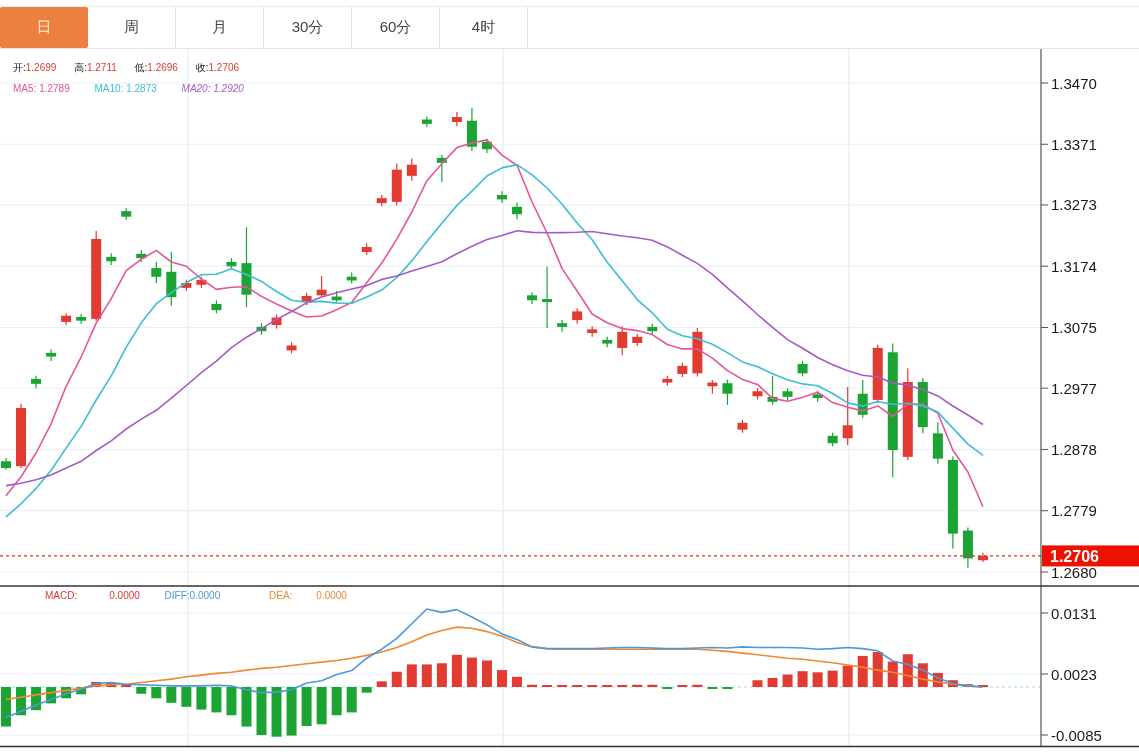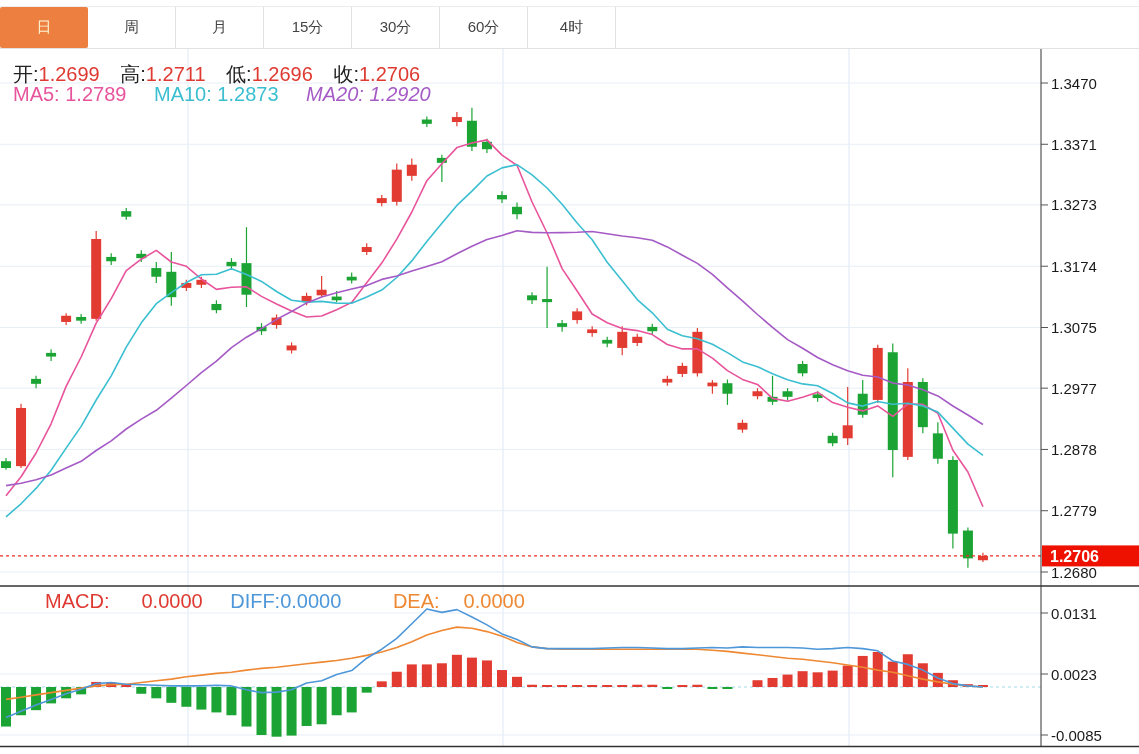--- a/index.html
+++ b/index.html
@@ -5,40 +5,39 @@
   html,body{margin:0;padding:0;background:#ffffff;}
   body{width:1139px;height:754px;position:relative;overflow:hidden;
        font-family:"Liberation Sans","DejaVu Sans",sans-serif;}
   
   .tabbar{position:absolute;top:6px;left:0;width:1139px;height:43px;display:flex;
           border-top:1px solid #ececec;border-bottom:1px solid #e2e2e2;background:#fff;box-sizing:border-box;}
   .tab{width:88px;height:100%;display:flex;align-items:center;justify-content:center;
        font-size:15px;color:#444;border-right:1px solid #e2e2e2;box-sizing:border-box;cursor:pointer;}
   .tab.active{background:#ED8041;color:#FBF3D3;border-right:none;border-radius:2px;}
   
-  .legend{position:absolute;left:13px;font-size:20px;white-space:nowrap;z-index:5;}
+  .legend{position:absolute;left:13px;font-size:10px;white-space:nowrap;z-index:5;}
   .legend-ohlc{top:61px;}
   .legend-ma{top:83px;}
   .legend-macd{top:590px;}
   .legend .lbl{color:#222;}
   .legend .val{color:#DE3A31;margin-right:15px;}
   .ma5{color:#E8549B;} .ma10{color:#3BBFD0;} .ma20{color:#A55BC5;font-style:italic;}
   .dif{color:#4E97D9;} .dea{color:#EE8833;margin-left:24px;} .macdred{color:#DE3A31;margin-left:32px;}
   .gap{margin-right:22px;}
   svg{position:absolute;top:0;left:0;}
   text{font-family:"Liberation Sans","DejaVu Sans",sans-serif;}
 </style>
 </head>
 <body>
 
 <div class="tabbar" id="tabbar">
     <div class="tab active">日</div>
     <div class="tab">周</div>
     <div class="tab">月</div>
-    <div class="tab">15分</div>
     <div class="tab">30分</div>
     <div class="tab">60分</div>
     <div class="tab">4时</div>
   </div>
 
 <div class="legend legend-ohlc">
   <span class="lbl">开:</span><span class="val">1.2699</span>
   <span class="lbl">高:</span><span class="val">1.2711</span>
   <span class="lbl">低:</span><span class="val">1.2696</span>
   <span class="lbl">收:</span><span class="val">1.2706</span>

